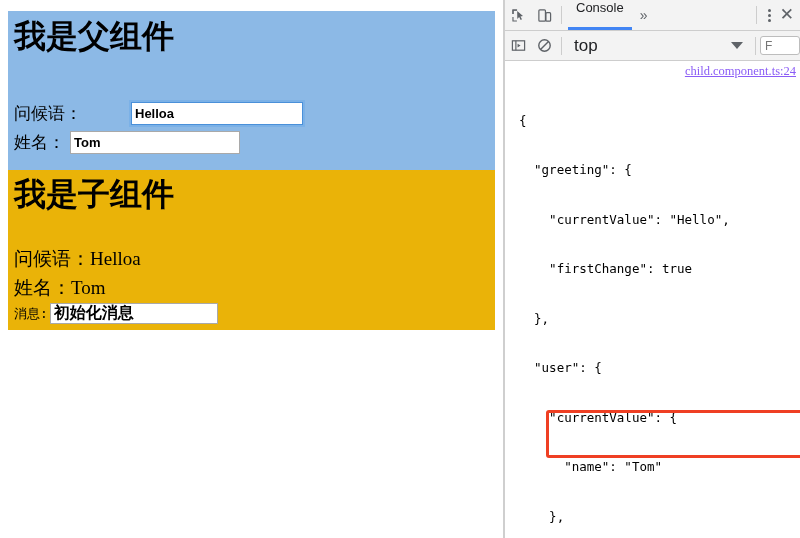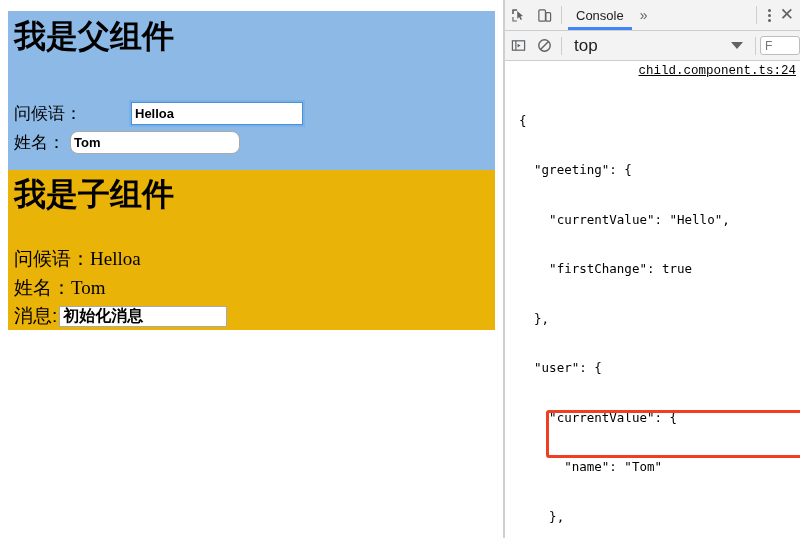--- a/index.html
+++ b/index.html
@@ -94,21 +94,20 @@
     width: 172px;
     height: 23px;
     margin-left: 5px;
     border: 1px solid #4a90d9;
     box-shadow: 0 0 0 2px rgba(120,175,230,0.85);
   }
   .input-name {
     width: 170px;
     height: 23px;
     margin-left: 5px;
-    border-radius: 8px;
   }
 
   
   .child-block {
     position: absolute;
     left: 8px;
     top: 170px;
     width: 487px;
     height: 160px;
     background: #eab308;
@@ -132,22 +131,22 @@
   .child-line-1 { top: 76px; }
   .child-line-2 { top: 105px; }
   .child-field-msg {
     position: absolute;
     left: 6px;
     top: 133px;
     display: flex;
     align-items: center;
   }
   .msg-label {
-    font-family: Liberation Sans, sans-serif;
-    font-size: 19px;
+    font-family: Liberation Mono, monospace;
+    font-size: 13px;
     color: #000000;
   }
   .input-message {
     width: 168px;
     height: 21px;
     margin-left: 2px;
     font-family: "Liberation Sans", sans-serif;
     font-size: 16px;
   }
 
@@ -181,21 +180,20 @@
     width: 1px;
     height: 18px;
     background: #cdcdcd;
     margin: 0 4px;
     flex: 0 0 auto;
   }
   .dt-tab {
     position: relative;
     height: 30px;
     display: flex;
-    align-items: center;
     padding: 0 10px;
     font-size: 13px;
     color: #202124;
   }
   .dt-tab.active::after {
     content: "";
     position: absolute;
     left: 2px;
     right: 2px;
     bottom: 0;
@@ -282,24 +280,24 @@
     font-family: "DejaVu Sans Mono", monospace;
     font-size: 12.5px;
     line-height: 16.5px;
     color: #000000;
     white-space: pre;
   }
   .log-entry .src-link {
     position: absolute;
     right: 4px;
     top: 2px;
-    font-family: Liberation Mono, monospace;
+    font-family: Liberation Serif, serif;
     font-size: 12.5px;
     line-height: 16.5px;
-    color: #000000;
+    color: #8b5cf6;
     text-decoration: underline;
   }
   .log-line {
     padding-left: 14px;
     white-space: pre;
   }
   .redbox {
     position: absolute;
     border: 3px solid #ef3f23;
     border-radius: 3px;

